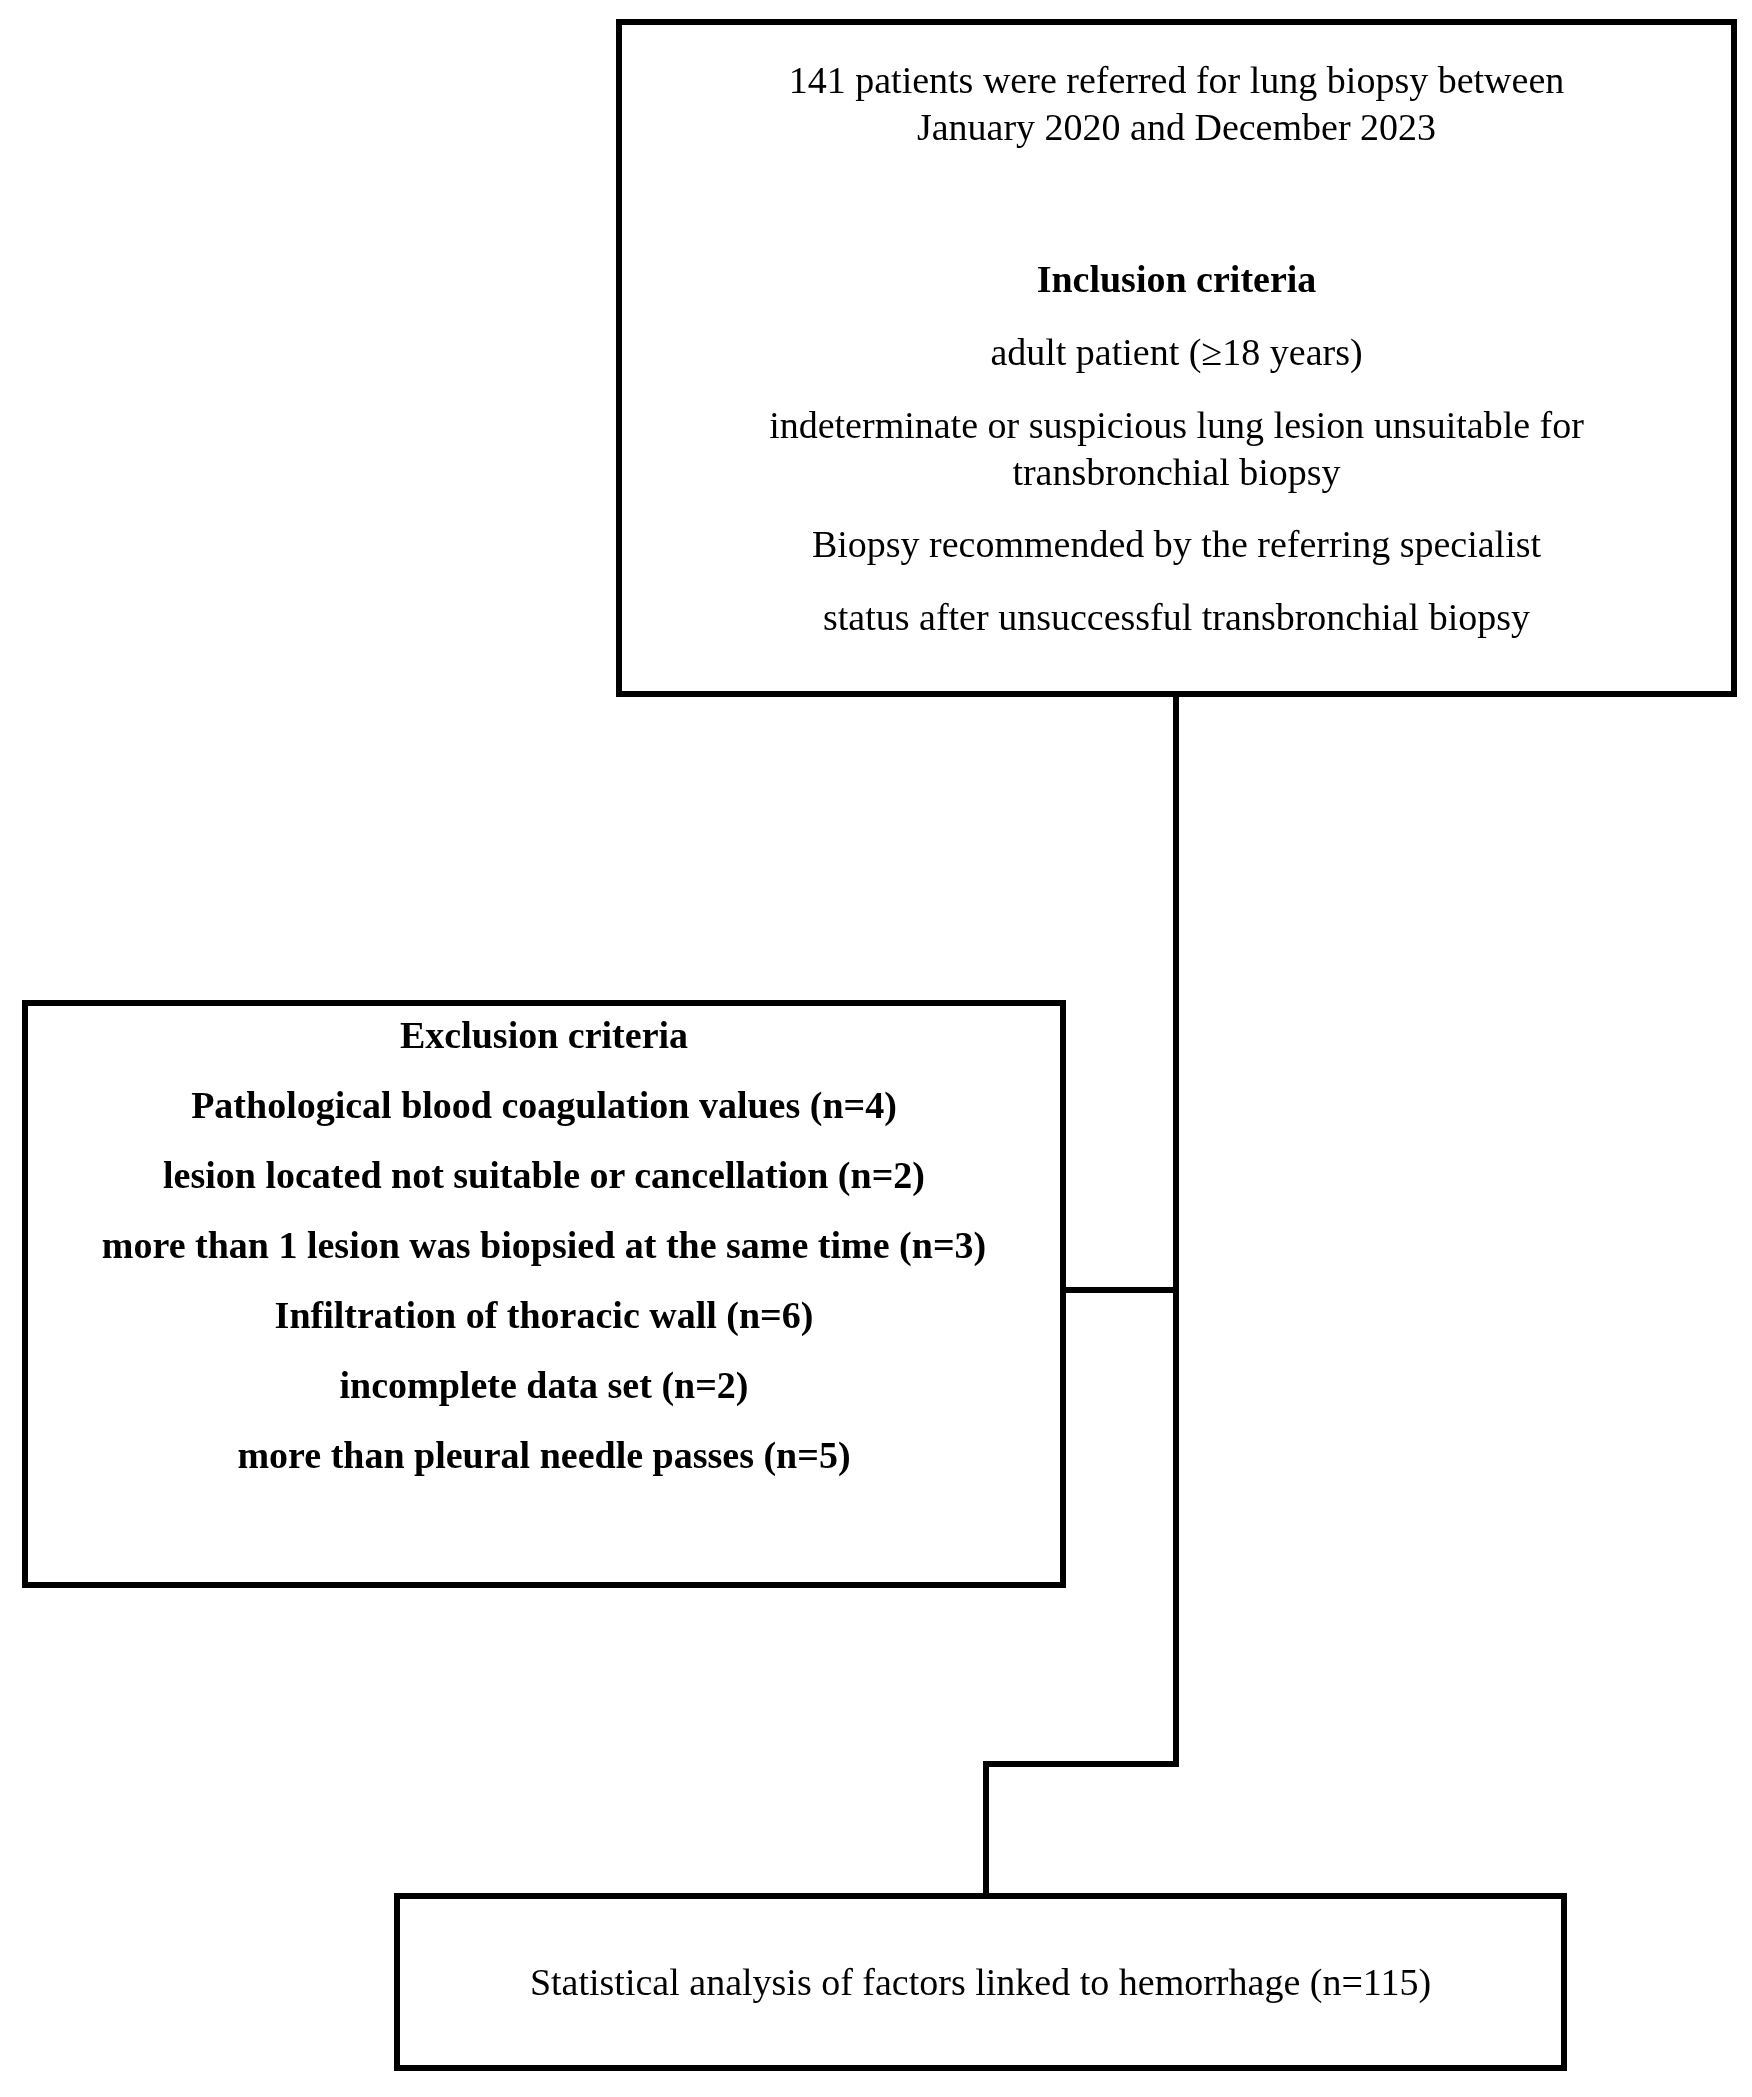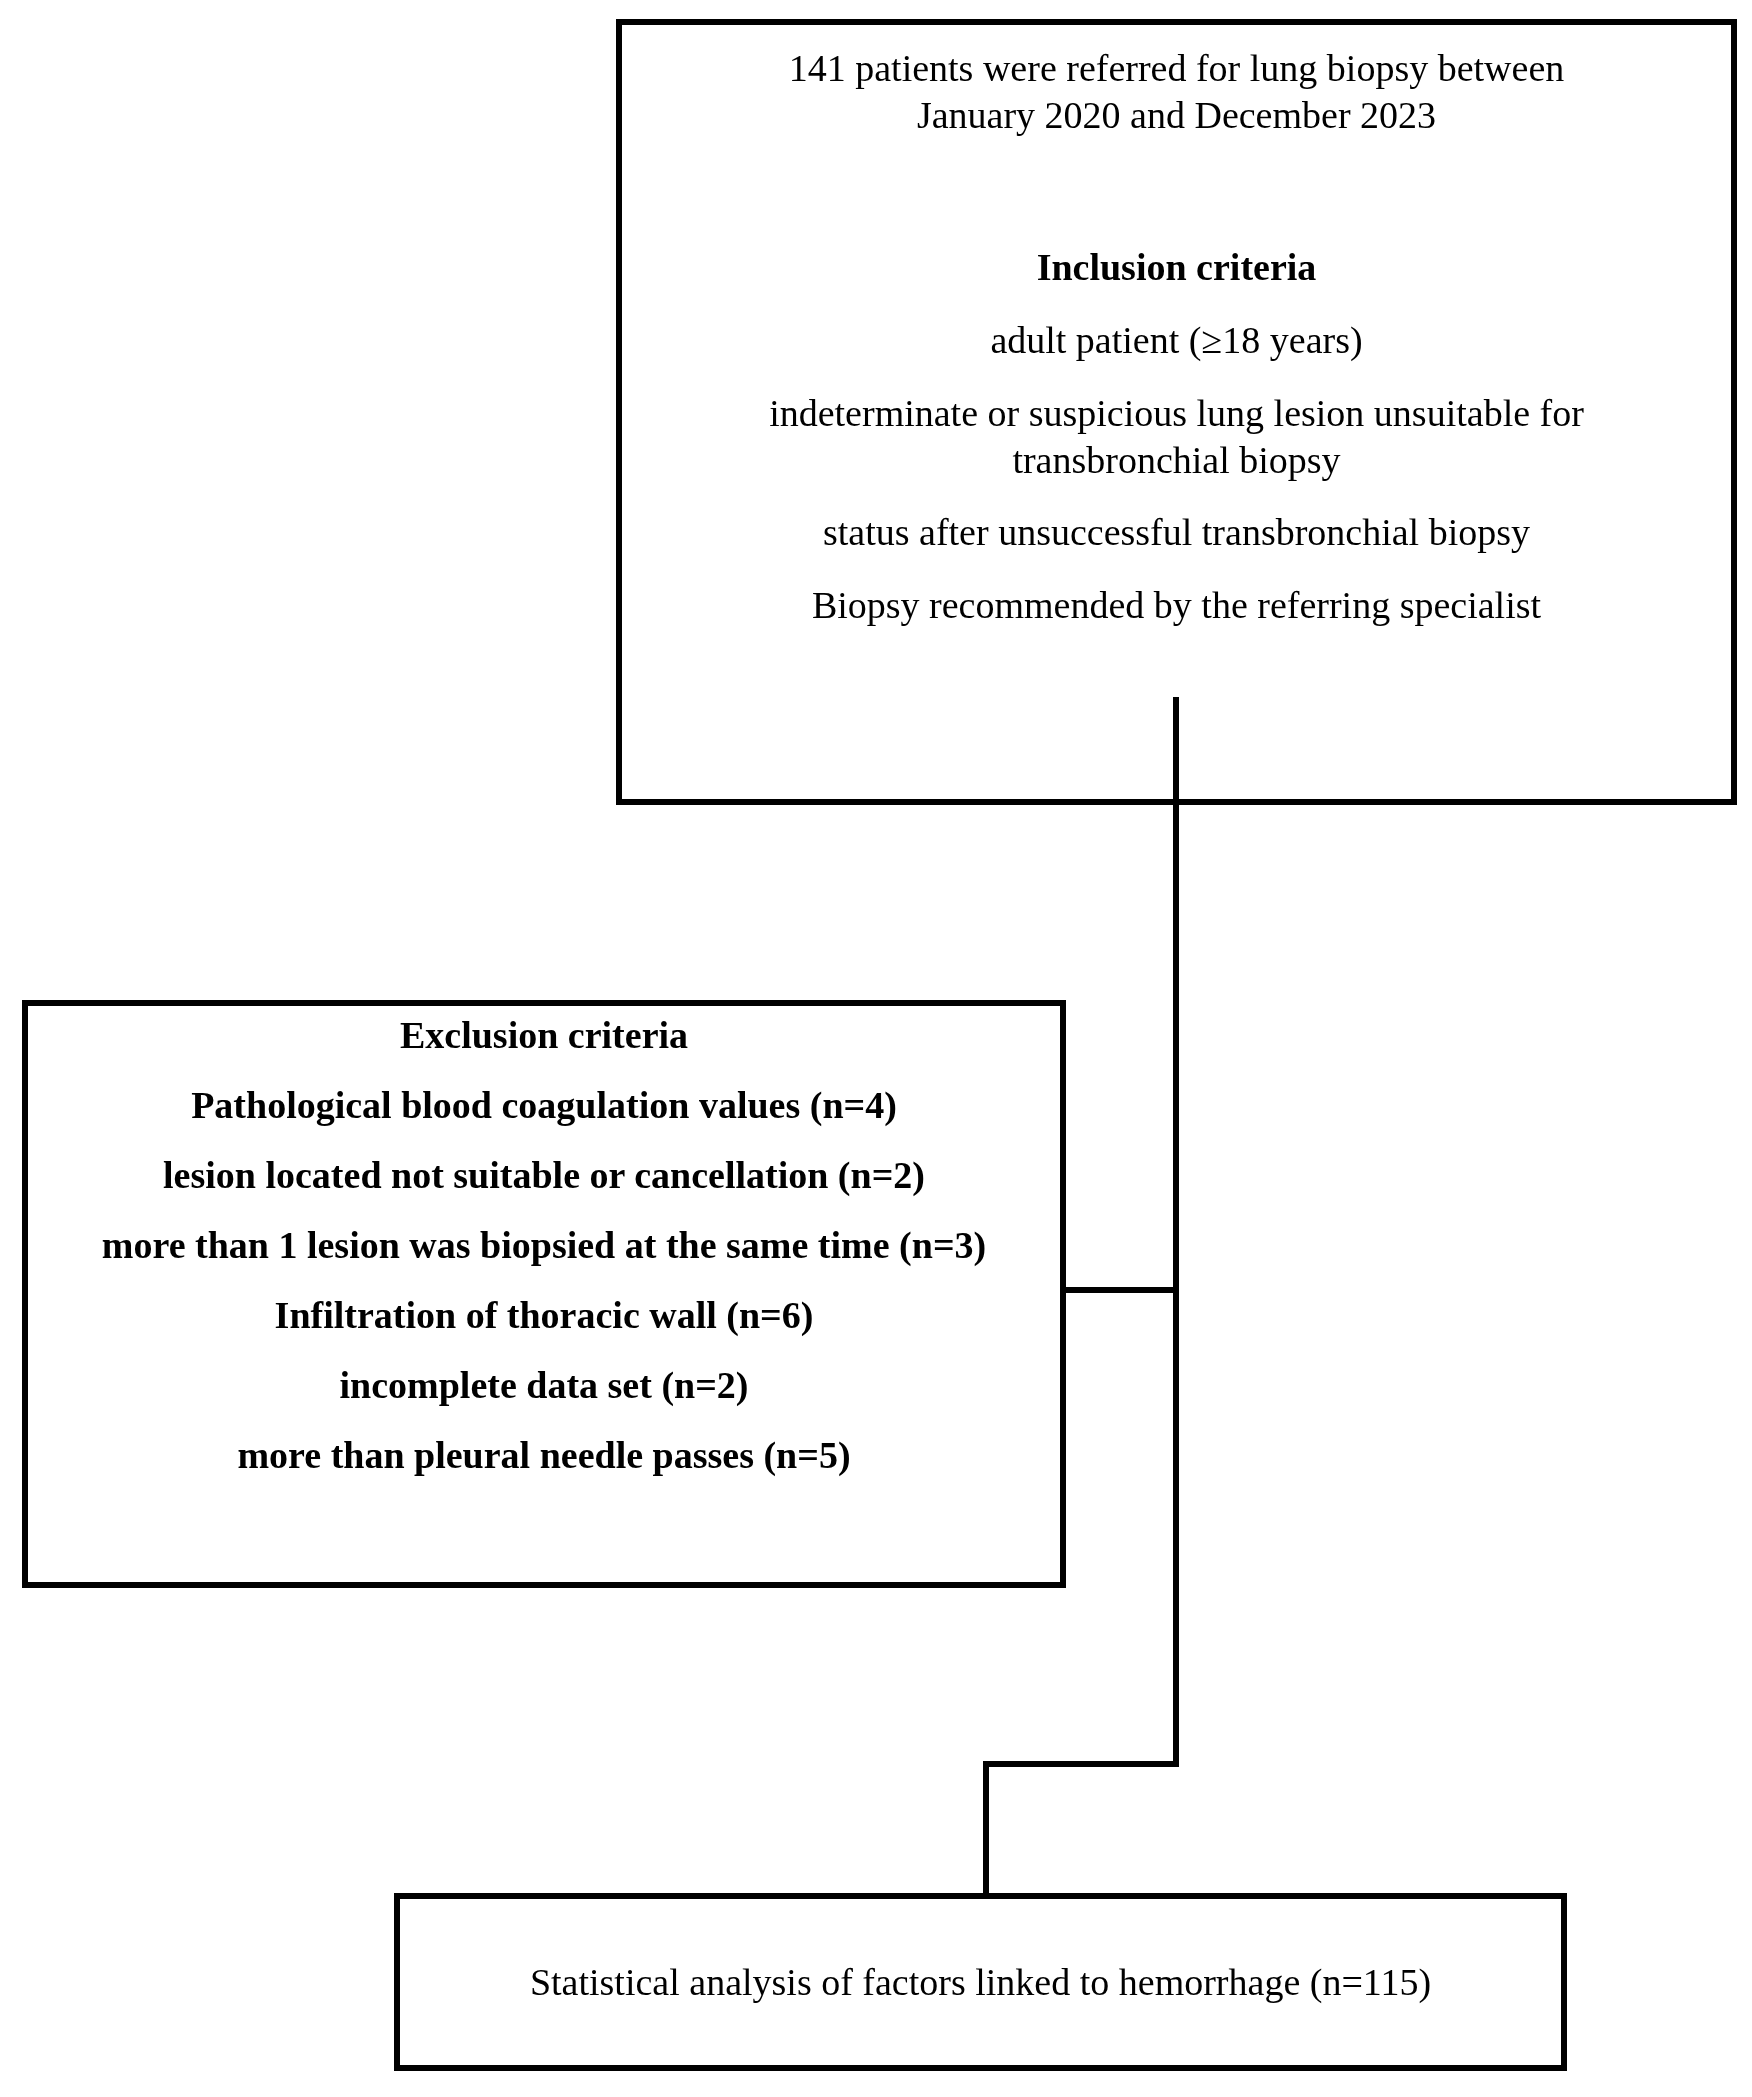--- a/index.html
+++ b/index.html
@@ -30,22 +30,22 @@
     text-align: center;
   }
   .heading {
     font-weight: bold;
   }
   
   .top-box {
     left: 616px;
     top: 19px;
     width: 1121px;
-    height: 786px;
-    padding-top: 20px;
+    height: 678px;
+    padding-top: 32px;
     font-family: Liberation Serif, serif;
   }
   .top-box .intro       { margin-bottom: 105px; }
   .top-box .heading     { margin-bottom: 26px; }
   .top-box .criterion   { margin-bottom: 25.5px; }
   
   .exclusion-box {
     left: 22px;
     top: 1000px;
     width: 1044px;
@@ -98,22 +98,22 @@
 
 <div class="canvas">
 
   <div class="box top-box">
     <p class="intro">141 patients were referred for lung biopsy between
 January 2020 and December 2023</p>
     <p class="heading">Inclusion criteria</p>
     <p class="criterion">adult patient (≥18 years)</p>
     <p class="criterion">indeterminate or suspicious lung lesion unsuitable for
 transbronchial biopsy</p>
+    <p class="criterion">Biopsy recommended by the referring specialist</p>
     <p class="criterion">status after unsuccessful transbronchial biopsy</p>
-    <p class="criterion">Biopsy recommended by the referring specialist</p>
   </div>
 
   <div class="line line-trunk"></div>
   <div class="line line-exclusion"></div>
   <div class="line line-step-h"></div>
   <div class="line line-step-v"></div>
 
   <div class="box exclusion-box">
     <p class="heading">Exclusion criteria</p>
     <p class="item">Pathological blood coagulation values (n=4)</p>

